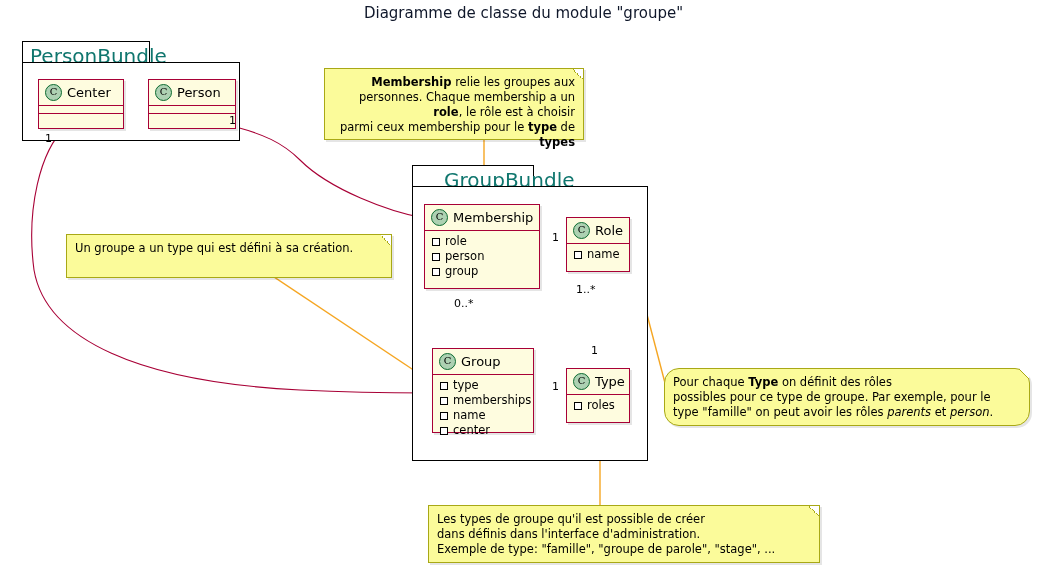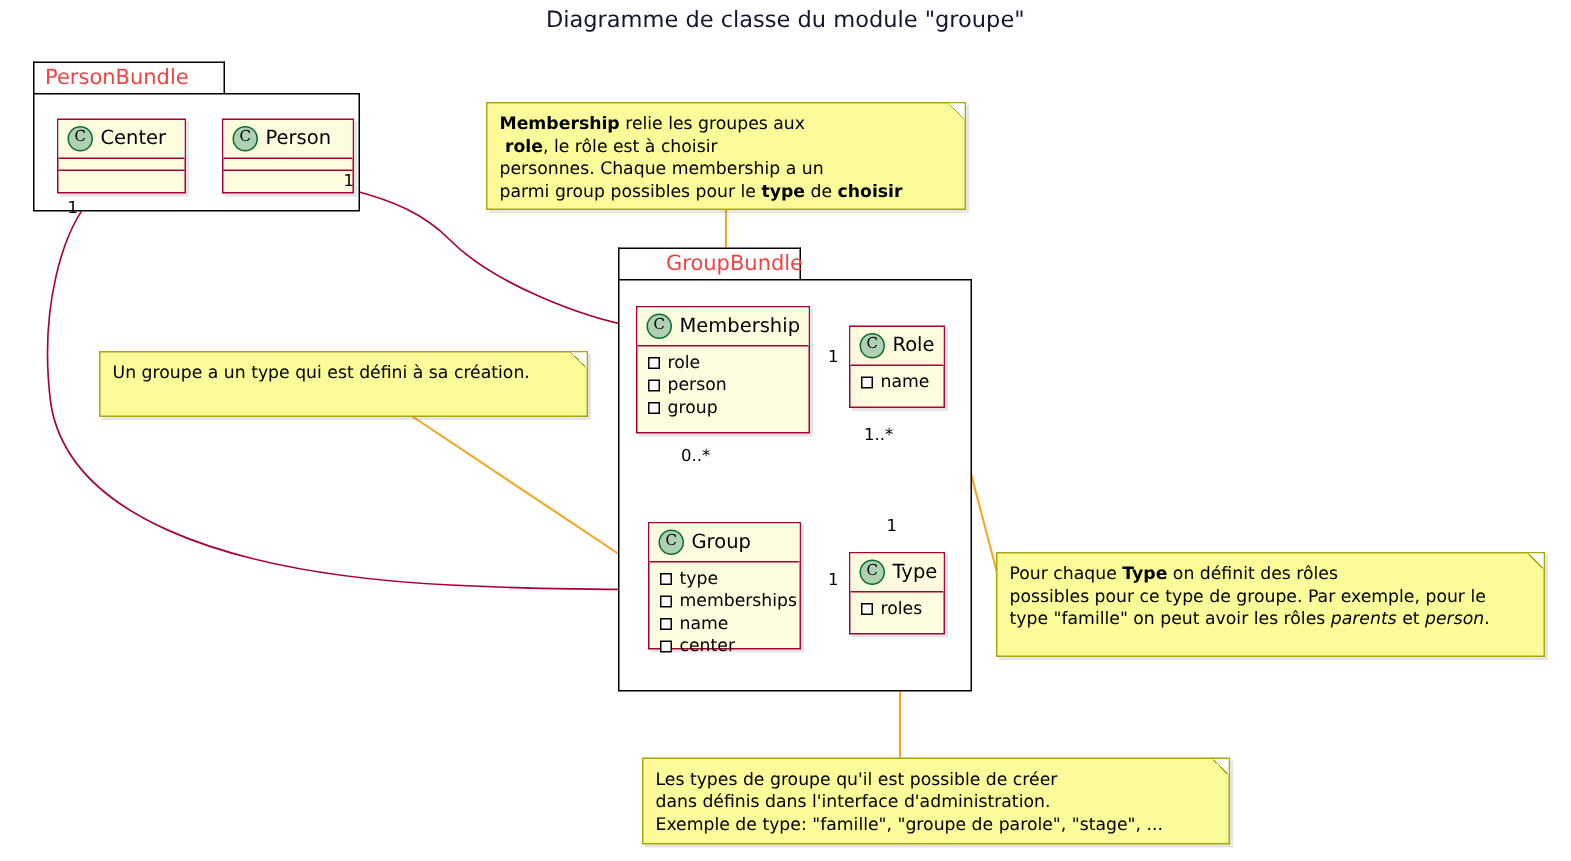--- a/index.html
+++ b/index.html
@@ -42,23 +42,23 @@
     border: 1.5px solid #000;
     background: #ffffff;
     box-sizing: border-box;
   }
   .package-tab {
     position: absolute;
     box-sizing: border-box;
     background: #ffffff;
     border: 1.5px solid #000;
     border-bottom: none;
-    font-size: 14px;
+    font-size: 20px;
     padding: 2px 8px 1px 7px;
-    color: #ef4444;
+    color: #0f766e;
     white-space: nowrap;
   }
   .package-tab::after {
     content: "";
     position: absolute;
     right: -1px;
     top: 0;
     width: 0; height: 0;
   }
   
@@ -283,34 +283,34 @@
   </div>
 
   <div class="mult" style="left:229px; top:114px;">1</div>
   <div class="mult" style="left:45px; top:132px;">1</div>
   <div class="mult" style="left:552px; top:231px;">1</div>
   <div class="mult" style="left:576px; top:283px;">1..*</div>
   <div class="mult" style="left:454px; top:297px;">0..*</div>
   <div class="mult" style="left:591px; top:344px;">1</div>
   <div class="mult" style="left:552px; top:380px;">1</div>
 
-  <div class="note" style="left:324px; top:68px; width:320px; height:72px;">
+  <div class="note" style="left:324px; top:68px; width:260px; height:72px;text-align:right;">
     <div class="fold"></div>
     <div><b>Membership</b><span> relie les groupes aux</span></div>
+    <div>personnes. Chaque membership a un</div>
     <div>&nbsp;<b>role</b><span>, le rôle est à choisir</span></div>
-    <div>personnes. Chaque membership a un</div>
-    <div><span>parmi group possibles pour le </span><b>type</b><span> de </span><b>choisir</b></div>
+    <div><span>parmi ceux membership pour le </span><b>type</b><span> de </span><b>types</b></div>
   </div>
 
   <div class="note" style="left:66px; top:234px; width:326px; height:44px;">
     <div class="fold"></div>
     <div>Un groupe a un type qui est défini à sa création.</div>
   </div>
 
-  <div class="note" style="left:664px; top:368px; width:366px; height:70px;">
+  <div class="note" style="left:664px; top:368px; width:366px; height:58px;border-radius:15px;">
     <div class="fold"></div>
     <div><span>Pour chaque </span><b>Type</b><span> on définit des rôles</span></div>
     <div>possibles pour ce type de groupe. Par exemple, pour le</div>
     <div><span>type "famille" on peut avoir les rôles </span><i>parents</i><span> et </span><i>person</i><span>.</span></div>
   </div>
 
   <div class="note" style="left:428px; top:505px; width:392px; height:58px;">
     <div class="fold"></div>
     <div>Les types de groupe qu'il est possible de créer</div>
     <div>dans définis dans l'interface d'administration.</div>

